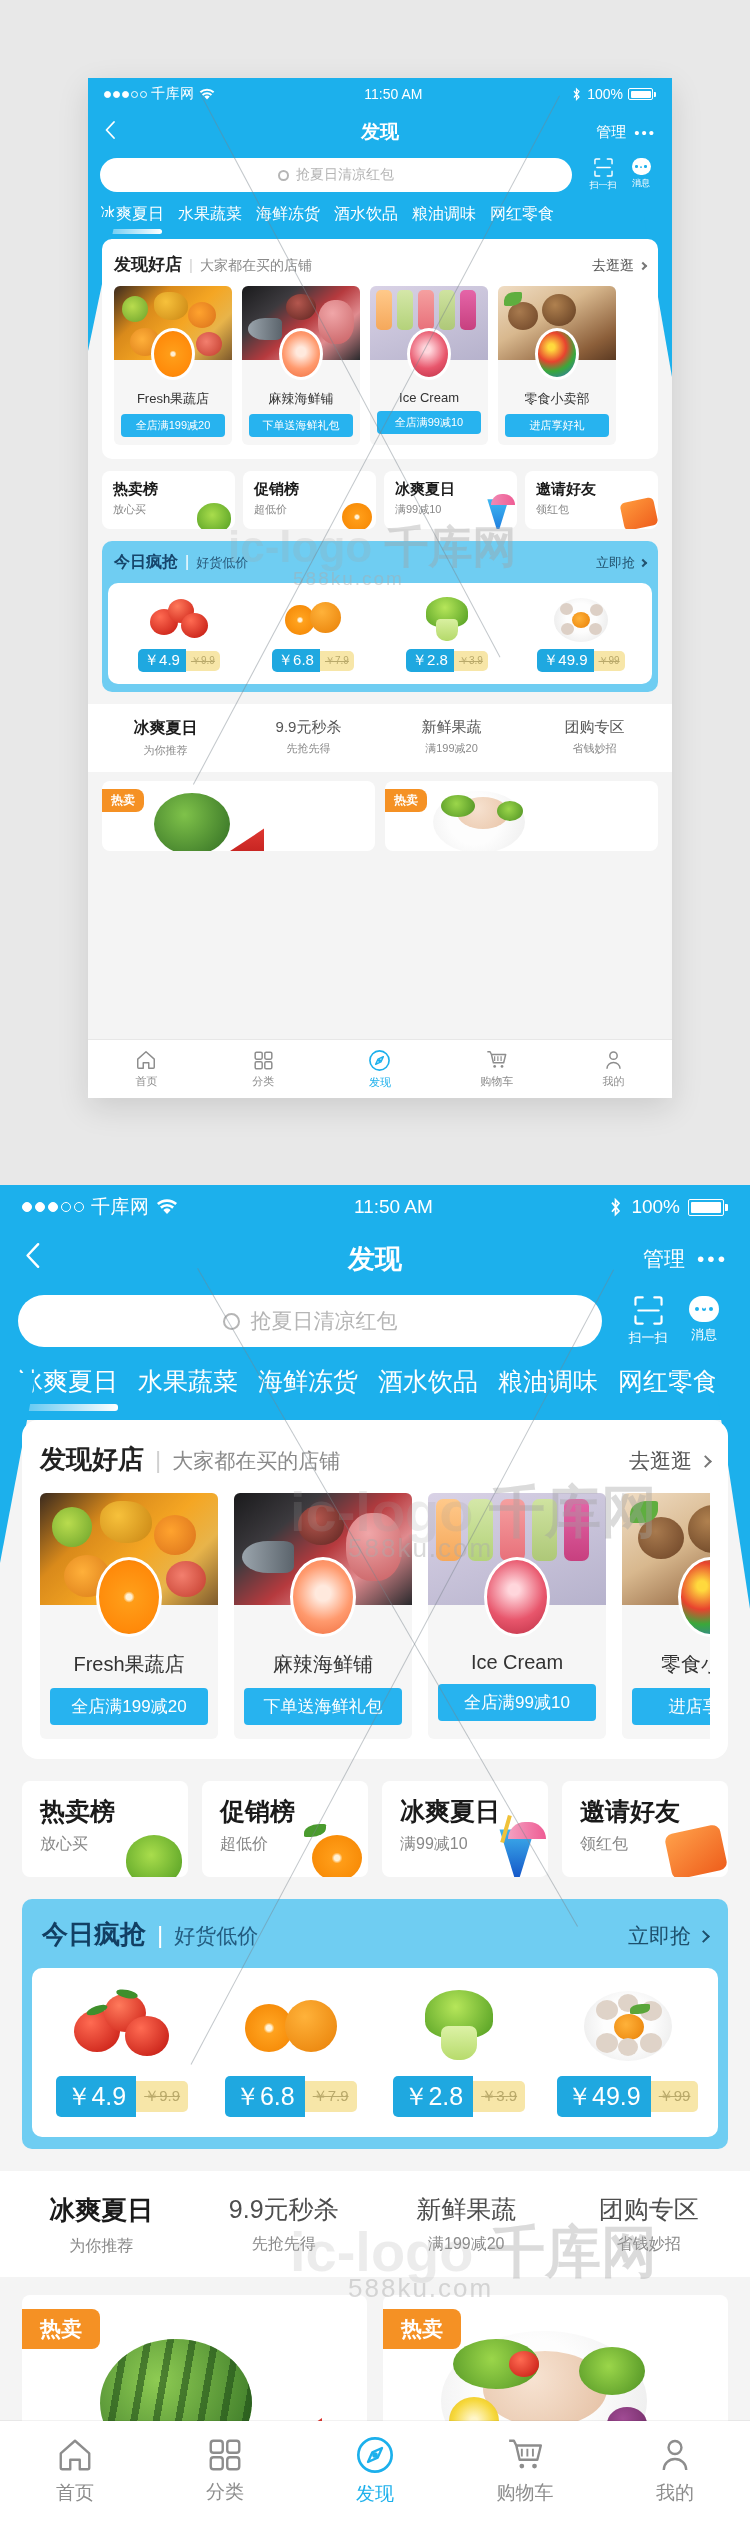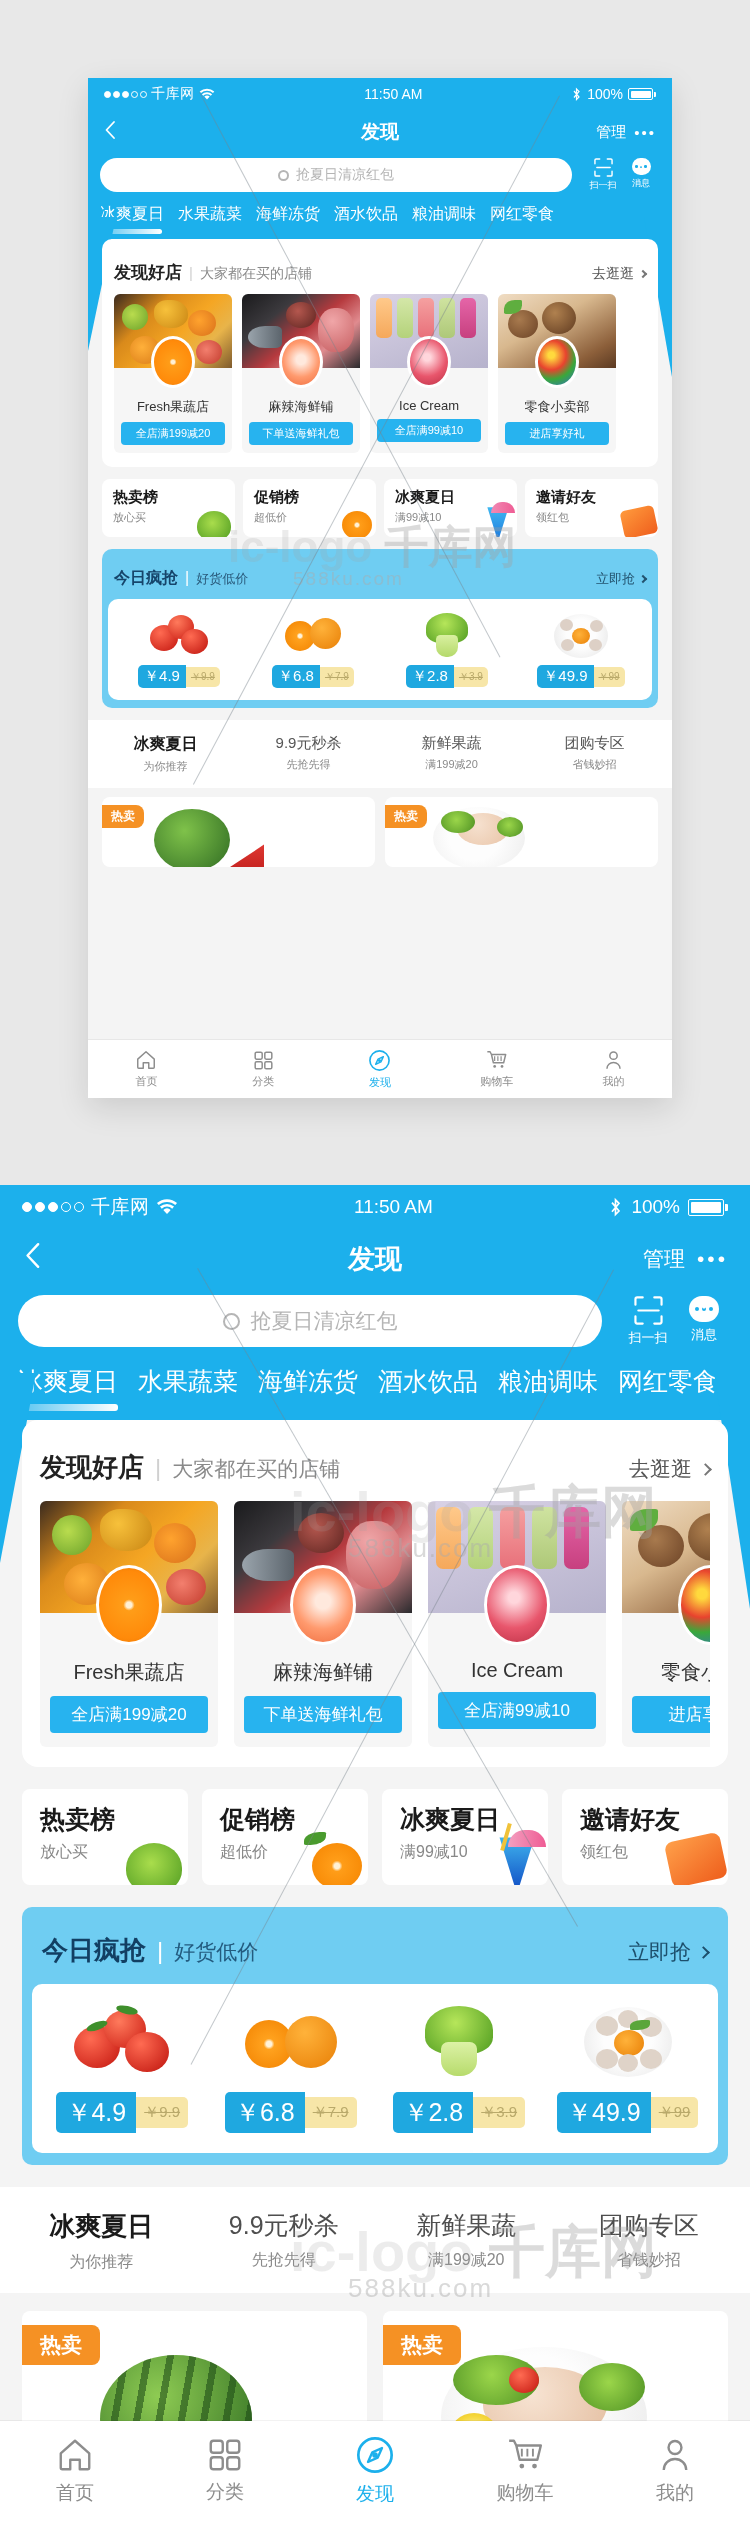--- a/index.html
+++ b/index.html
@@ -55,21 +55,21 @@
   .cat { position: relative; }
   .cat .underline {
     position: absolute; left: 0; border-radius: 3px;
     background: linear-gradient(90deg, rgba(255,255,255,.25), #fff);
   }
 
   .decor-blue { position: absolute; background: #1cb0ec; }
   .card { background: #fff; position: relative; }
 
   .sec-head { display: flex; align-items: baseline; }
-  .sec-title { font-weight: bold; color: #222; margin-top: 8px; }
+  .sec-title { font-weight: bold; color: #222; }
   .sec-div { color: #d0d0d0; }
   .sec-sub { color: #8a8a8a; }
   .sec-more { margin-left: auto; color: #555; display: flex; align-items: center; }
   .chev { display: inline-block; border-right: 2px solid #777; border-top: 2px solid #777; transform: rotate(45deg); }
 
   .stores { display: flex; overflow: hidden; }
   .store { background: #f6f6f6; border-radius: 6px; overflow: hidden; flex: none; position: relative; }
   .store-img { width: 100%; position: relative; }
   .store-badge-img {
     position: absolute; left: 50%; transform: translateX(-50%);

